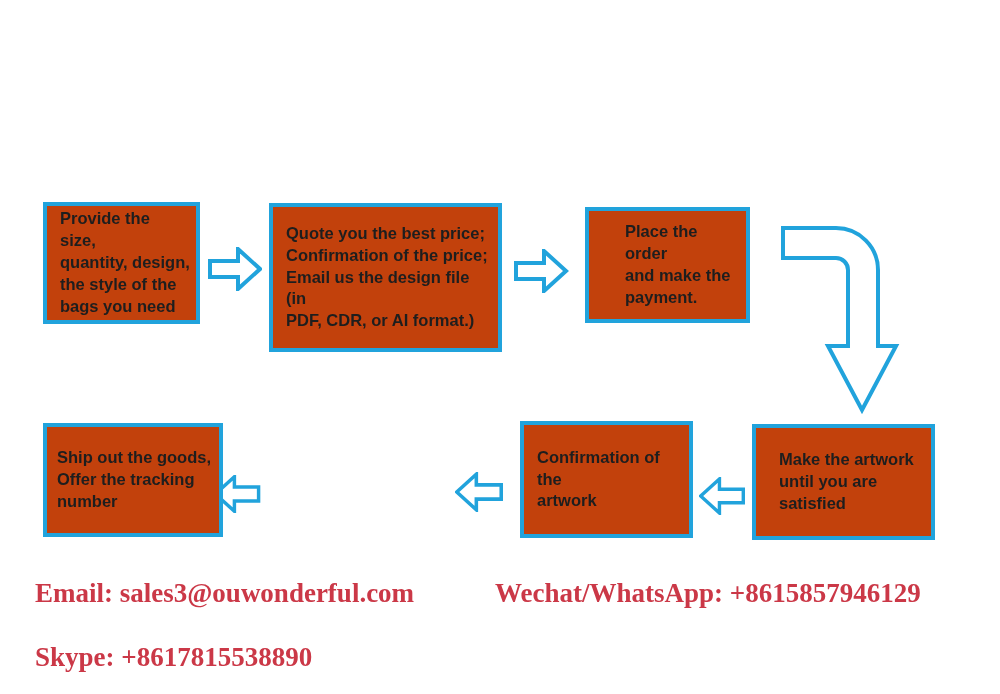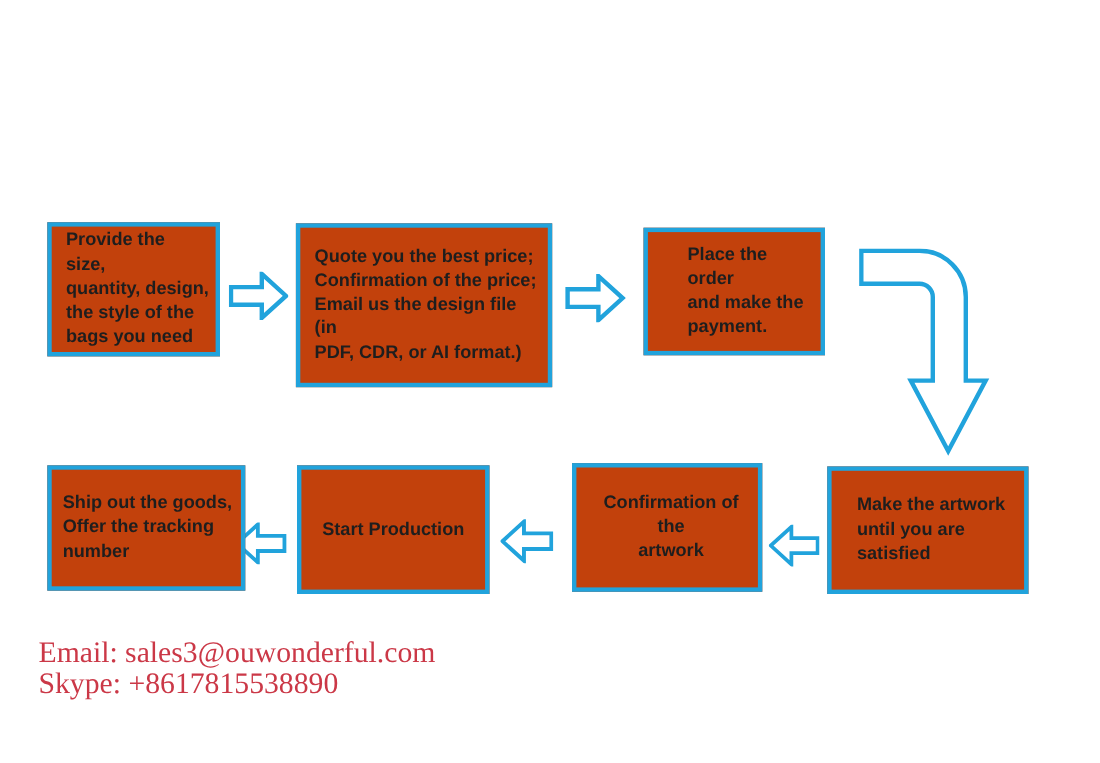--- a/index.html
+++ b/index.html
@@ -22,44 +22,44 @@
   .box .txt {
     white-space:pre-line; font-size:16.5px; line-height:1.33; color:#1e1e1e;
     font-weight:bold; padding:0 6px 0 13px;
   }
   .box1 { left:43px;  top:202px; width:157px; height:122px; }
   .box2 { left:269px; top:203px; width:233px; height:149px; }
   .box3 { left:585px; top:207px; width:165px; height:116px; }
   .box3 .txt { padding-left:36px; }
   .box4 { left:752px; top:424px; width:183px; height:116px;padding-left:12px; }
   .box4 .txt { padding-left:11px; }
-  .box5 { left:520px; top:421px; width:173px; height:117px;text-align:center; }
+  .box5 { left:520px; top:421px; width:173px; height:117px; }
   .box6 { left:270px; top:423px; width:175px; height:117px; justify-content:center; }
   .box6 .txt { padding:0; text-align:center; }
   .box7 { left:43px;  top:423px; width:180px; height:114px; }
   .box7 .txt { padding-left:10px; }
 
   
   .arrow { position:absolute; }
   .arrow path { fill:#ffffff; stroke:#21A3DC; stroke-width:4; stroke-linejoin:miter; }
   .arrow1  { left:208px; top:247px; width:54px; height:44px; }
   .arrow2  { left:513px; top:249px; width:56px; height:44px; }
   .arrow45 { left:699px; top:477px; width:46px; height:38px; }
   .arrow56 { left:455px; top:472px; width:48px; height:40px; }
   .arrow67 { left:212px; top:475px; width:50px; height:38px; }
   .curve   { left:781px; top:226px; width:120px; height:190px; }
 
   
   .contact {
-    position:absolute; font-family:"Liberation Serif", serif; font-weight:normal;
+    position:absolute; font-family:"Liberation Serif", serif; font-weight:bold;
     color:#CB3847; font-size:27px; white-space:nowrap;
   }
   .email  { left:35px;  top:578px; }
   .wechat { left:495px; top:578px; }
-  .skype  { left:35px;  top:606px; }
+  .skype  { left:35px;  top:642px; }
 </style>
 </head>
 <body>
 
 <div id="canvas">
 
 
   <div class="box box1">
     <span class="txt">Provide the size,
 quantity, design,
@@ -103,30 +103,28 @@
 
   <div class="box box5">
     <span class="txt">Confirmation of the
 artwork</span>
   </div>
 
   <svg class="arrow arrow56" viewBox="0 0 54 44">
     <path d="M52 14 H24 V2 L2 22 L24 42 V30 H52 Z"></path>
   </svg>
 
-  <div class="box box6">
-    <span class="txt">Start Production</span>
-  </div>
 
   <svg class="arrow arrow67" viewBox="0 0 54 44">
     <path d="M52 14 H24 V2 L2 22 L24 42 V30 H52 Z"></path>
   </svg>
 
   <div class="box box7">
     <span class="txt">Ship out the goods,
 Offer the tracking
 number</span>
   </div>
 
   <div class="contact email">Email: sales3@ouwonderful.com</div>
+  <div class="contact wechat">Wechat/WhatsApp: +8615857946129</div>
   <div class="contact skype">Skype: +8617815538890</div>
 
 </div>
 
 </body></html>

